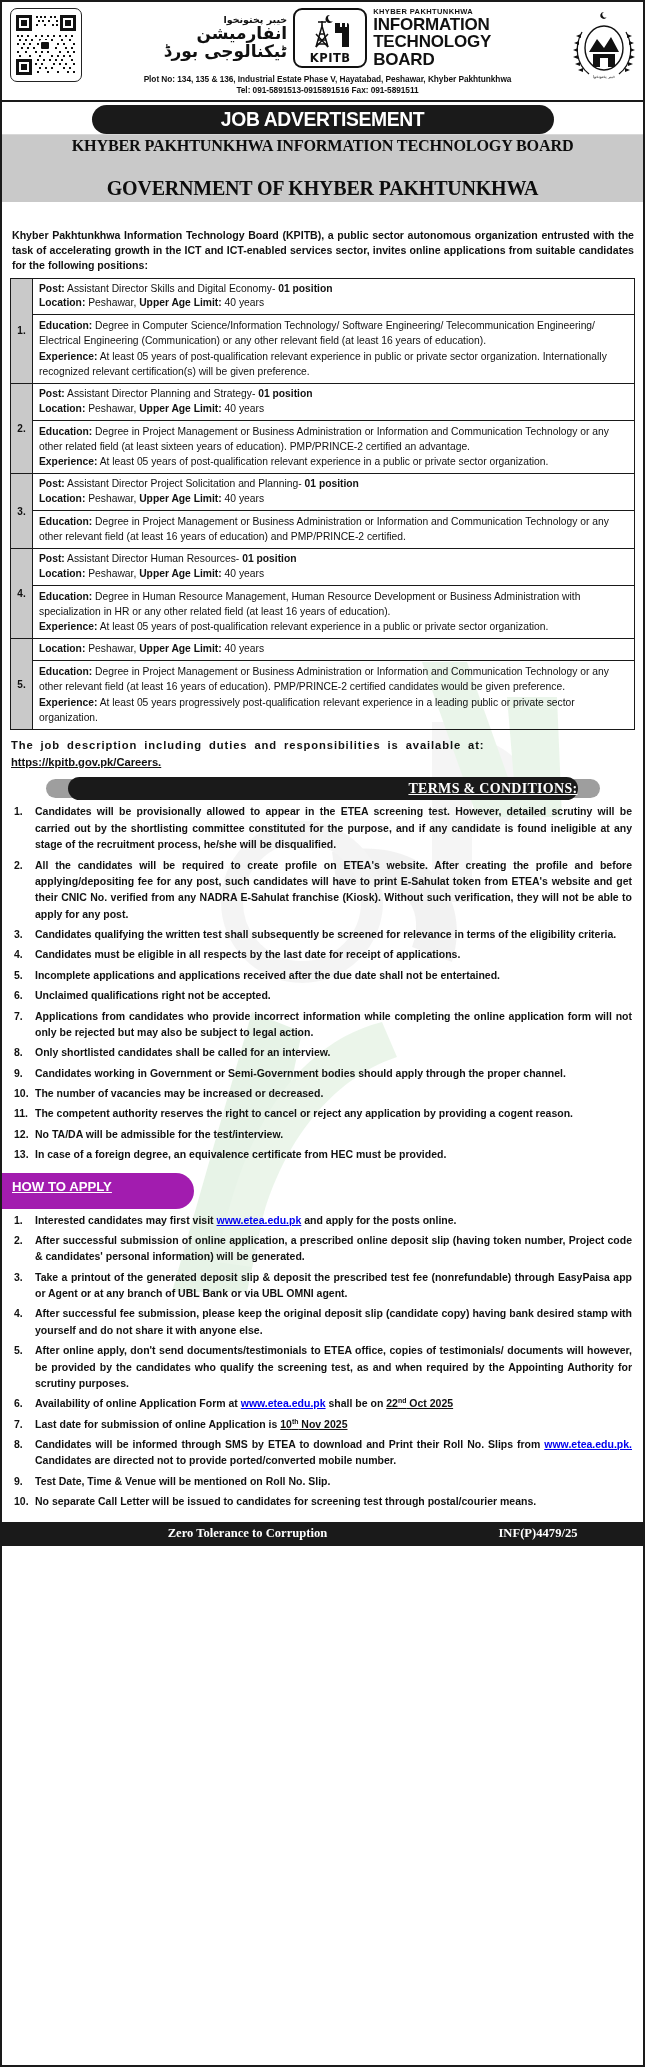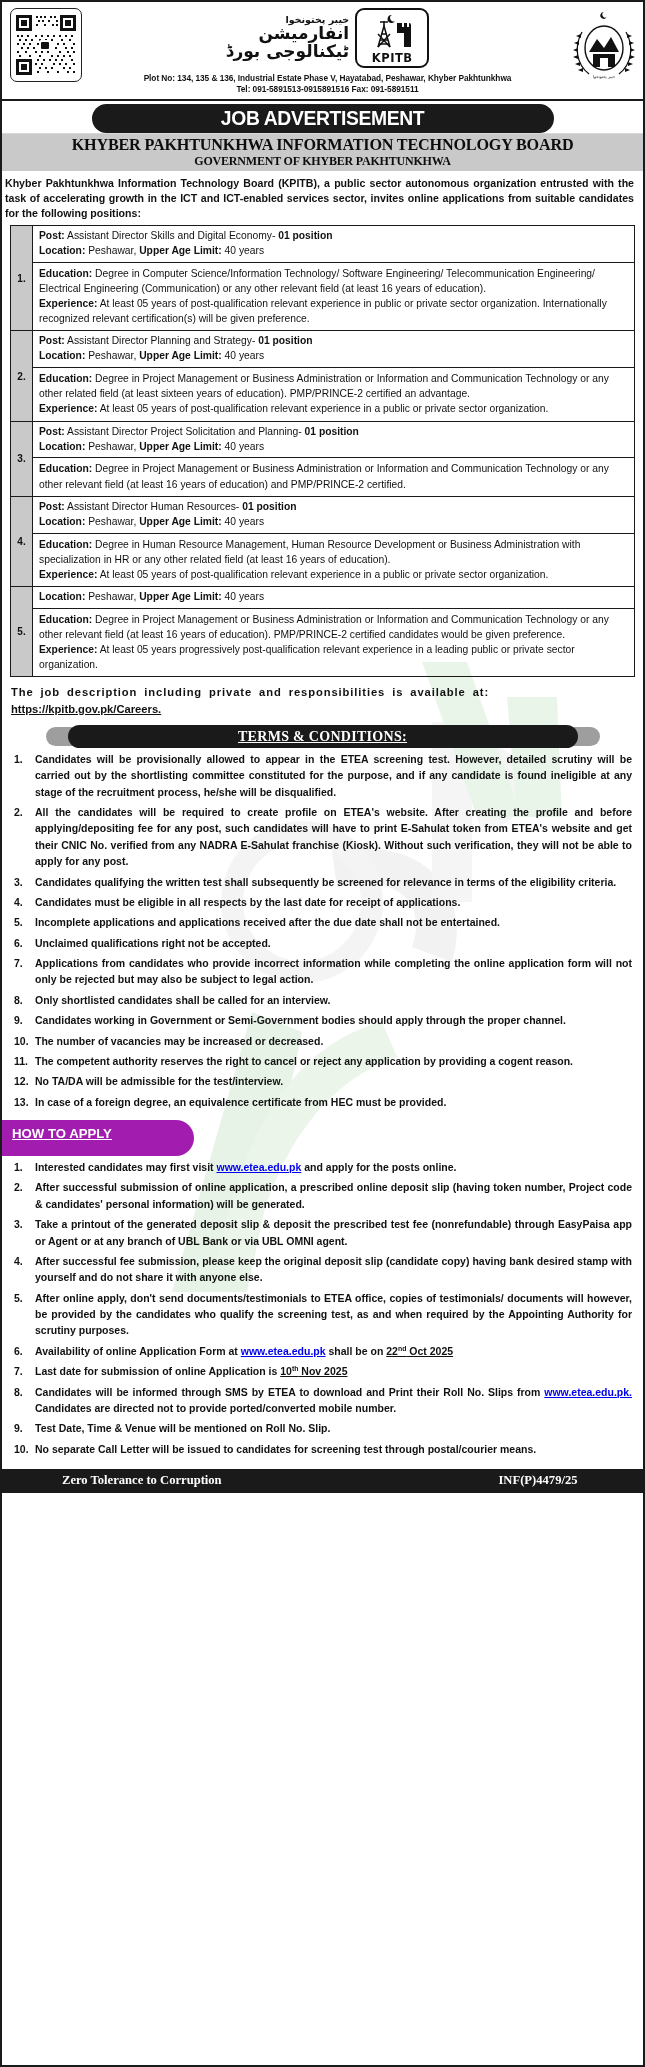--- a/index.html
+++ b/index.html
@@ -125,30 +125,31 @@
     border-top: 1px solid #d8d8d8;
   }
   .org-line {
     font-family: "Liberation Serif", serif;
     font-weight: bold;
     font-size: 16.2px;
     line-height: 1.12;
     letter-spacing: -0.2px;
     color: #0d0d0d;
   }
-  .org-line.second { font-size: 12px; }
+  .org-line.second { font-size: 20px; margin-top: 22px; }
 
   
   .intro {
     position: relative; z-index: 2;
-    padding: 5px 9px 4px 3px;
+    padding: 5px 9px 4px 10px;
     font-size: 10.6px;
     line-height: 1.42;
     text-align: justify;
     font-weight: 600;
+    margin-top: 21px;
   }
 
   
   .jobs {
     position: relative; z-index: 2;
     margin: 0 8px;
     border: 1.6px solid #1a1a1a;
   }
   .job-row { display: flex; border-bottom: 1.4px solid #1a1a1a; }
   .job-row:last-child { border-bottom: none; }
@@ -179,21 +180,21 @@
   .jd a, .link {
     color: #111; text-decoration: underline;
   }
 
   
   .sec-pill-wrap { position: relative; z-index: 2; margin: 4px 0 2px 0; }
   .sec-pill {
     background: #1a1a1a; color: #fff;
     border-radius: 999px;
     width: 510px; margin: 0 auto;
-    text-align: center;
+    text-align: right;
     padding: 2px 0 3px 0;
     position: relative;
   }
   .sec-pill::before {
     content: "";
     position: absolute; left: -22px; top: 2px;
     width: 120px; height: calc(100% - 4px);
     background: #9e9e9e;
     border-radius: 999px;
     z-index: -1;
@@ -266,21 +267,21 @@
   .footer {
     position: relative; z-index: 2;
     background: #1a1a1a;
     color: #fff;
     margin-top: 8px;
     padding: 4px 0 5px 0;
     display: flex;
     align-items: center;
   }
   .footer .f1 {
-    flex: 1 1 auto; text-align: left;
+    flex: 1 1 auto; text-align: center;
     font-family: "Liberation Serif", serif;
     font-weight: bold; font-size: 12.6px;
     padding-left: 60px;
   }
   .footer .f2 {
     flex: 0 0 210px; text-align: center;
     font-family: "Liberation Serif", serif;
     font-weight: bold; font-size: 12.6px;
   }
 </style>
@@ -421,20 +422,26 @@
             <g stroke="#111" stroke-width="1.5" fill="none">
               <path d="M12 35 L18 14 L24 35"></path>
               <path d="M14 28 L22 28 M13 32 L23 32 M15.5 22 L20.5 22"></path>
               <path d="M12 35 L24 22 M24 35 L12 22"></path>
               <path d="M18 14 L18 9 M14 10 L22 10"></path>
             </g>
           </svg>
           <div class="kpitb-word">KPITB</div>
         </div>
 
+        <div class="en-block">
+          <div class="en-kp">KHYBER PAKHTUNKHWA</div>
+          <div class="en-big">INFORMATION</div>
+          <div class="en-big">TECHNOLOGY</div>
+          <div class="en-big">BOARD</div>
+        </div>
       </div>
 
       <div class="addr">
         <div>Plot No: 134, 135 &amp; 136, Industrial Estate Phase V, Hayatabad, Peshawar, Khyber Pakhtunkhwa</div>
         <div>Tel: 091-5891513-0915891516  Fax: 091-5891511</div>
       </div>
     </div>
 
     <svg class="crest" viewBox="0 0 62 74" aria-hidden="true">
       <g fill="#111">
@@ -533,21 +540,21 @@
       </div>
       <div class="job-detail">
         <div class="jblock"><b>Education:</b> Degree in Project Management or Business Administration or Information and Communication Technology or any other relevant field (at least 16 years of education). PMP/PRINCE-2 certified candidates would be given preference.</div>
         <div class="jblock"><b>Experience:</b> At least 05 years progressively post-qualification relevant experience in a leading public or private sector organization.</div>
       </div>
     </div>
   </div>
     </div>
 
   <div class="jd">
-    <span class="spread">The job description including private and responsibilities is available at:</span><br>
+    <span class="spread">The job description including duties and responsibilities is available at:</span><br>
     <a class="link" href="#">https://kpitb.gov.pk/Careers.</a>
   </div>
 
   <div class="sec-pill-wrap">
     <div class="sec-pill">
       <span class="sec-pill-text">TERMS &amp; CONDITIONS:</span>
     </div>
   </div>
   <ol class="clauses" id="terms-list">
       <li class="">Candidates will be provisionally allowed to appear in the ETEA screening test. However, detailed scrutiny will be carried out by the shortlisting committee constituted for the purpose, and if any candidate is found ineligible at any stage of the recruitment process, he/she will be disqualified.</li>

